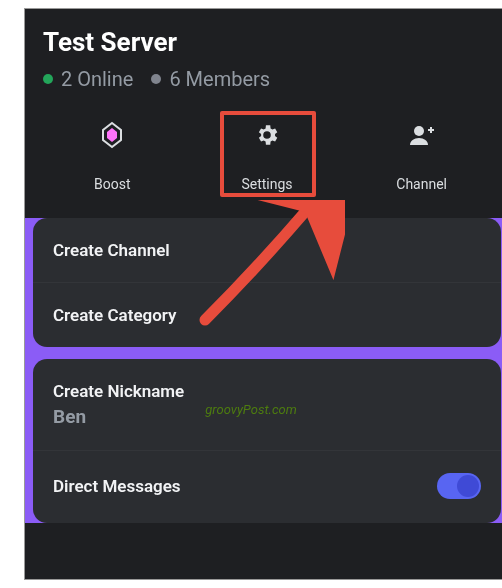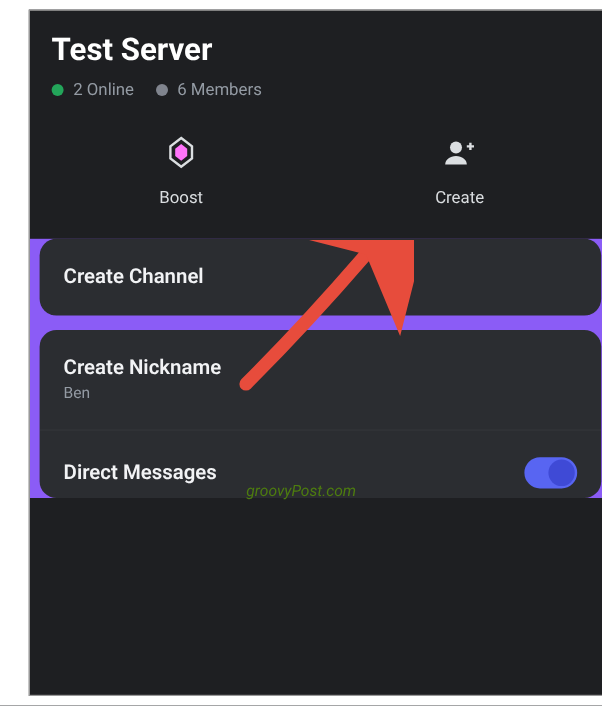--- a/index.html
+++ b/index.html
@@ -32,21 +32,21 @@
       color: #fff;
       font-size: 26px;
       font-weight: 700;
       margin-bottom: 10px;
     }
     .status-row {
       display: flex;
       align-items: center;
       gap: 18px;
       color: #949ba4;
-      font-size: 14px;
+      font-size: 20px;
     }
     .status-item {
       display: flex;
       align-items: center;
       gap: 8px;
     }
     .dot {
       width: 10px;
       height: 10px;
       border-radius: 50%;
@@ -56,21 +56,21 @@
     .action-bar {
       display: flex;
       justify-content: space-around;
       padding: 20px 10px 26px 10px;
     }
     .action-item {
       display: flex;
       flex-direction: column;
       align-items: center;
       justify-content: center;
-      gap: 16px;
+      gap: 27px;
       color: #dbdee1;
       font-size: 14px;
       width: 90px;
       position: relative;
     }
     .action-icon {
       height: 28px;
       display: flex;
       align-items: center;
       justify-content: center;
@@ -100,22 +100,22 @@
       color: #f2f3f5;
       font-size: 17px;
       font-weight: 600;
     }
     .card-item + .card-item {
       border-top: 1px solid rgba(255,255,255,0.04);
     }
     .card-item .sub {
       display: block;
       color: #949ba4;
-      font-size: 13px;
-      font-weight: 400;
+      font-size: 19px;
+      font-weight: 700;
       margin-top: 4px;
     }
     .toggle-row {
       display: flex;
       align-items: center;
       justify-content: space-between;
     }
     .toggle {
       width: 44px;
       height: 26px;
@@ -176,41 +176,51 @@
     <div class="action-item">
       <div class="action-icon">
         <svg width="22" height="28" viewBox="0 0 22 28">
           <polygon points="11,2 20,9 20,19 11,26 2,19 2,9" fill="none" stroke="#dbdee1" stroke-width="2"></polygon>
           <polygon points="11,7 16,11 16,17 11,21 6,17 6,11" fill="#ff73fa"></polygon>
         </svg>
       </div>
       <span>Boost</span>
     </div>
     <div class="action-item">
+      <div class="highlight-box"></div>
+      <div class="action-icon">
+        <svg width="26" height="26" viewBox="0 0 24 24" fill="#dbdee1">
+          <path d="M19.4 13a7.5 7.5 0 000-2l2.1-1.6-2-3.5-2.5 1a7.5 7.5 0 00-1.7-1L15 3h-4l-.3 2.9a7.5 7.5 0 00-1.7 1l-2.5-1-2 3.5L6.6 11a7.5 7.5 0 000 2l-2.1 1.6 2 3.5 2.5-1a7.5 7.5 0 001.7 1L11 21h4l.3-2.9a7.5 7.5 0 001.7-1l2.5 1 2-3.5zM12 15.5A3.5 3.5 0 1115.5 12 3.5 3.5 0 0112 15.5z"></path>
+        </svg>
+      </div>
+      <span>Settings</span>
+    </div>
+    <div class="action-item">
       <div class="action-icon">
         <svg width="28" height="24" viewBox="0 0 28 24" fill="#dbdee1">
           <circle cx="11" cy="8" r="5"></circle>
           <path d="M2 22c0-4 4-7 9-7s9 3 9 7z"></path>
           <path d="M22 4h2v2h2v2h-2v2h-2V8h-2V6h2z"></path>
         </svg>
       </div>
-      <span>Create</span>
+      <span>Channel</span>
     </div>
   </div>
 
   <div class="content">
     <div class="card">
       <div class="card-item">Create Channel</div>
+      <div class="card-item">Create Category</div>
     </div>
     <div class="card">
       <div class="card-item">
         <span>Create Nickname</span>
         <span class="sub">Ben</span>
       </div>
-      <div class="card-item toggle-row" style="padding-bottom:8px;">
+      <div class="card-item toggle-row" style="padding-bottom:24px;">
         <div>
           <span>Direct Messages</span>
         </div>
         <div class="toggle">
           <div class="toggle-knob"></div>
         </div>
       </div>
     </div>
   </div>
 </div>

